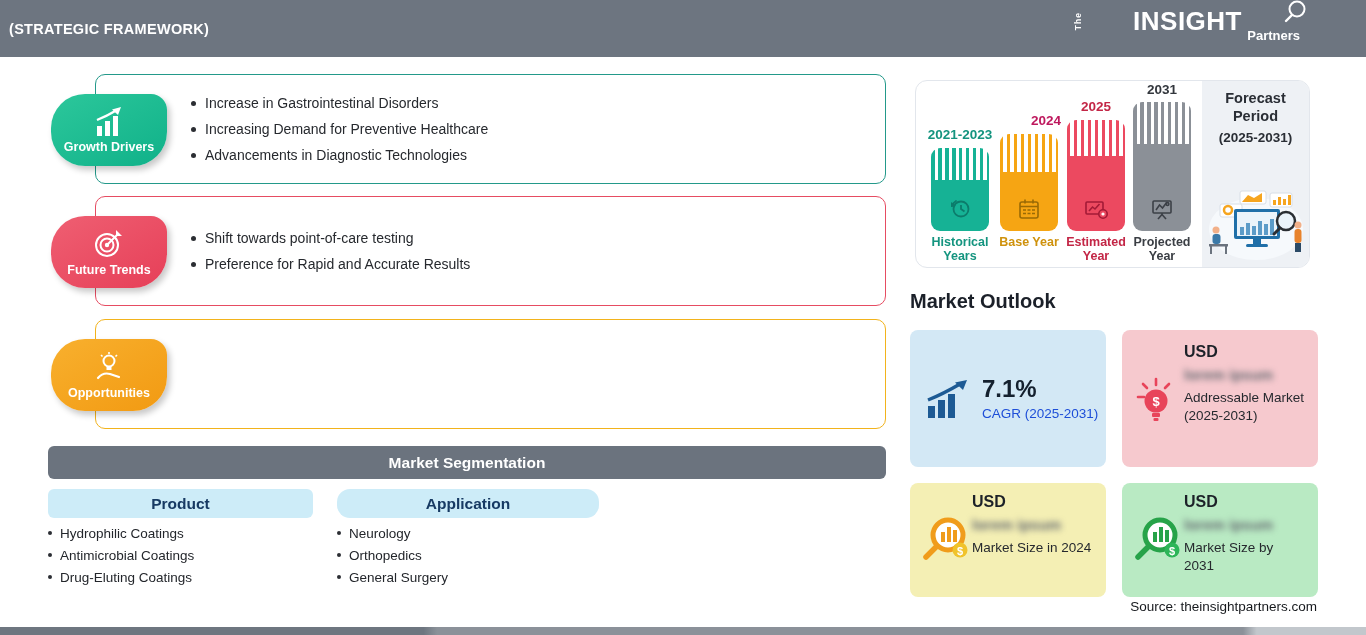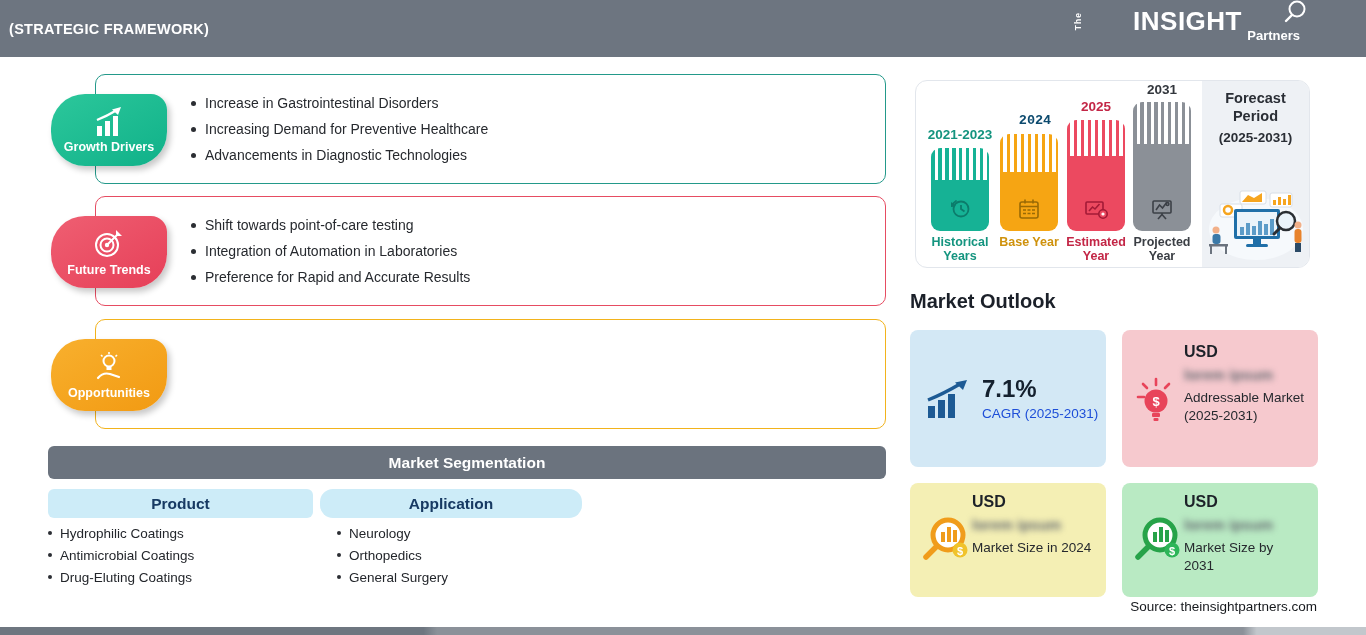--- a/index.html
+++ b/index.html
@@ -31,21 +31,21 @@
   .badge.s0{background:linear-gradient(150deg,#2cc79b,#10b189);}
   .badge.s1{background:linear-gradient(150deg,#ef5f72,#e63f58);}
   .badge.s2{background:linear-gradient(150deg,#f8b02e,#f29a12);}
   .badge-label{font-size:12.5px;font-weight:bold;margin-top:3px;}
   
   .seg-bar{position:absolute;left:48px;top:446px;width:838px;height:33px;background:#6b737e;border-radius:6px;
     color:#fff;font-weight:bold;font-size:15.5px;display:flex;align-items:center;justify-content:center;}
   .col-header{position:absolute;top:489px;height:29px;background:#cdecf8;border-radius:6px;color:#173a63;
     font-weight:bold;font-size:15.5px;display:flex;align-items:center;justify-content:center;}
   .col-header.product{left:48px;width:265px;}
-  .col-header.application{left:320px;width:262px;border-radius:13px;}
+  .col-header.application{left:337px;width:262px;border-radius:13px;}
   .seg-list{position:absolute;top:526px;margin:0;padding:0;list-style:none;font-size:13.5px;color:#23262b;}
   .seg-list li{margin-bottom:7px;position:relative;padding-left:12px;}
   .seg-list li::before{content:"";position:absolute;left:0;top:5px;width:4px;height:4px;border-radius:50%;background:#2b2e33;}
   .seg-list.product{left:48px;}
   .seg-list.application{left:337px;}
   
   .timeline-card{position:absolute;left:915px;top:80px;width:395px;height:188px;background:#fff;
     border:1px solid #e2e6ec;border-radius:12px;box-sizing:border-box;}
   .forecast-panel{position:absolute;right:0;top:0;width:107px;height:186px;background:#eef1f5;border-radius:0 11px 11px 0;}
   .forecast-title{font-weight:bold;color:#2a2e35;font-size:14.5px;text-align:center;margin:8px 14px 0;line-height:1.25;}
@@ -61,21 +61,21 @@
   .b2 .stripes{height:36px;background:repeating-linear-gradient(90deg,#ec4960 0 3.5px,#fff 3.5px 7px);}
   .b3 .stripes{height:42px;background:repeating-linear-gradient(90deg,#8b9097 0 3.5px,#fff 3.5px 7px);}
   .solid{flex:1;display:flex;align-items:flex-end;justify-content:center;}
   .b0 .solid{background:#16b295;}
   .b1 .solid{background:#f6a513;}
   .b2 .solid{background:#ec4960;}
   .b3 .solid{background:#8b9097;}
   .solid svg{margin-bottom:10px;}
   .tyear{position:absolute;font-weight:bold;font-size:13.5px;width:80px;text-align:center;}
   .tyear.y0{left:4px;top:46px;color:#14947f;}
-  .tyear.y1{left:79px;top:32px;color:#0c4a6e;font-family:Liberation Mono, monospace;}
+  .tyear.y1{left:90px;top:32px;color:#be185d;}
   .tyear.y2{left:140px;top:18px;color:#c32646;}
   .tyear.y3{left:206px;top:1px;color:#33373d;}
   .tlabel{position:absolute;top:154px;width:76px;text-align:center;font-weight:bold;font-size:12.5px;line-height:1.15;}
   .tlabel.l0{left:6px;color:#14947f;}
   .tlabel.l1{left:75px;color:#cf920d;}
   .tlabel.l2{left:142px;color:#c32646;}
   .tlabel.l3{left:208px;color:#3a3e44;}
   .illus{position:absolute;left:2px;top:102px;}
   
   .outlook-title{position:absolute;left:910px;top:290px;font-size:20px;font-weight:bold;color:#1b2029;}
@@ -139,21 +139,20 @@
       <circle cx="15" cy="17" r="11" fill="none" stroke="#fff" stroke-width="2"></circle>
       <circle cx="15" cy="17" r="6.5" fill="none" stroke="#fff" stroke-width="2"></circle>
       <circle cx="15" cy="17" r="2.2" fill="#fff"></circle>
       <line x1="15" y1="17" x2="26" y2="6" stroke="#fff" stroke-width="2"></line>
       <polygon points="24,8 24,2 30,8" fill="#fff"></polygon>
     </svg>
     <span class="badge-label">Future Trends</span>
   </div>
   <ul>
       <li>Shift towards point-of-care testing</li>
-      <li>Integration of Automation in Laboratories</li>
       <li>Preference for Rapid and Accurate Results</li>
     </ul>
 </div>
 
 <div class="fbox s2">
   <div class="badge s2">
     <svg width="34" height="32" viewBox="0 0 34 32">
       <circle cx="17" cy="10" r="5.5" fill="none" stroke="#fff" stroke-width="2"></circle>
       <rect x="14.5" y="16" width="5" height="3" fill="#fff"></rect>
       <line x1="17" y1="1" x2="17" y2="3" stroke="#fff" stroke-width="1.6"></line>

